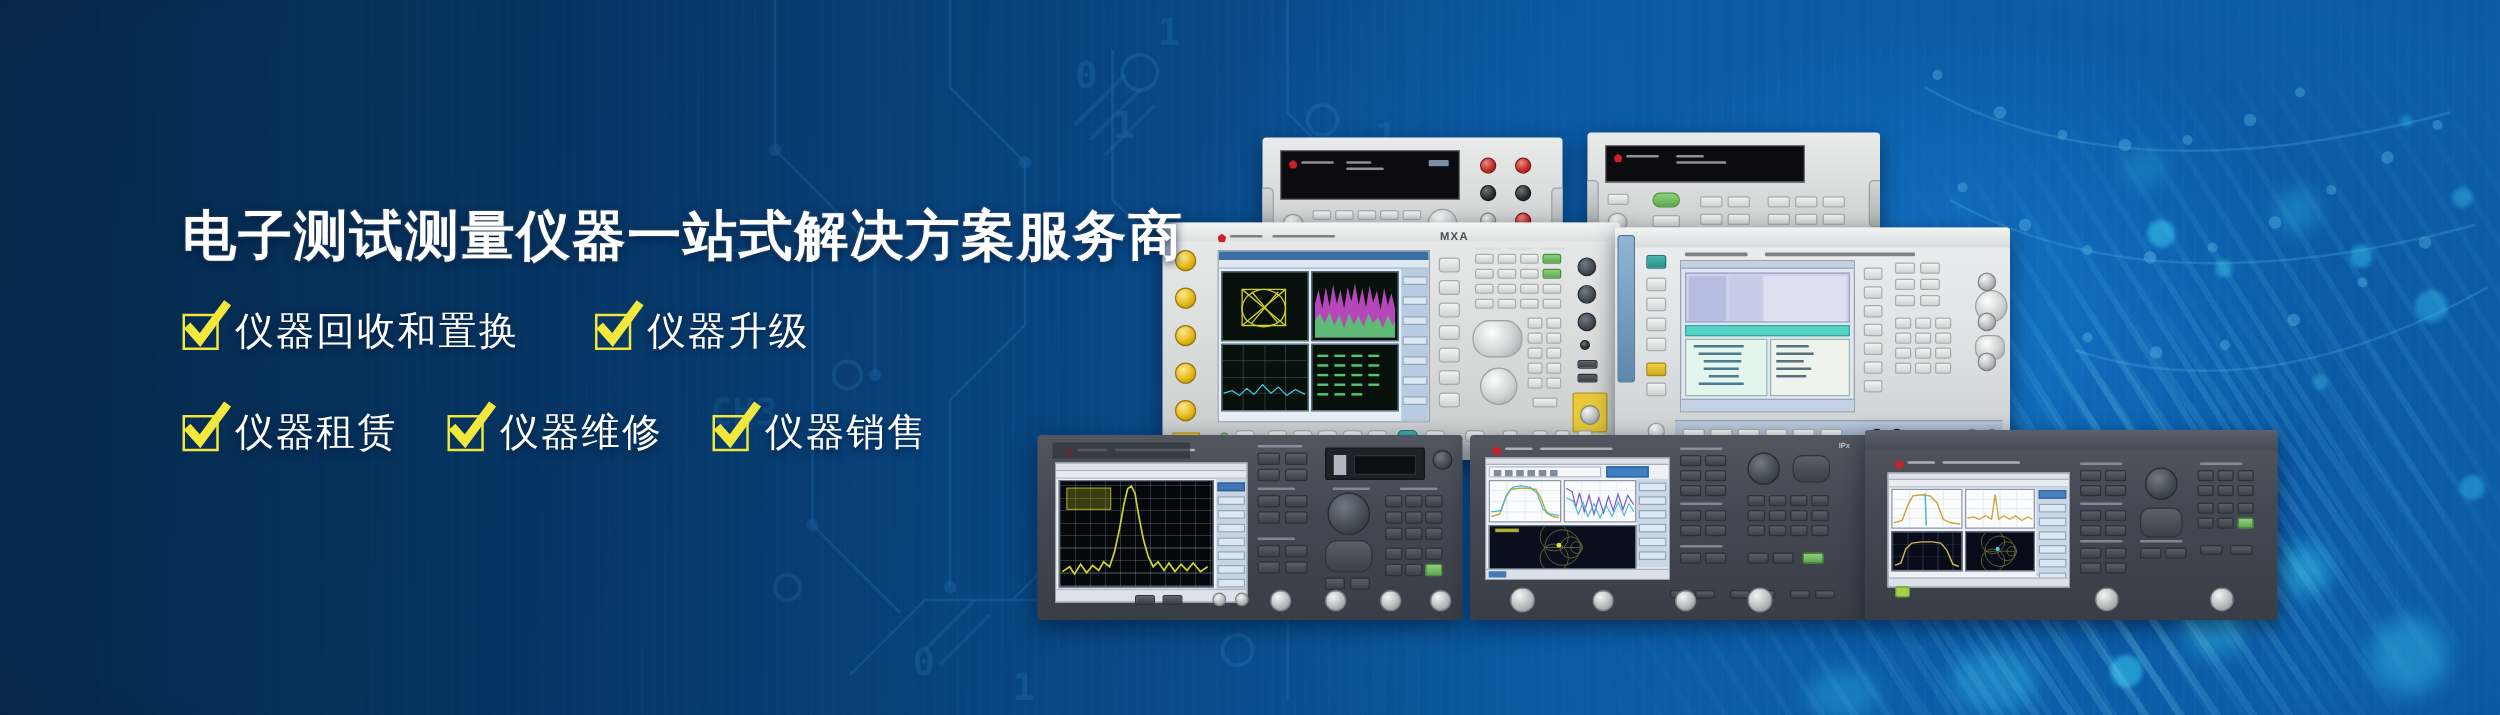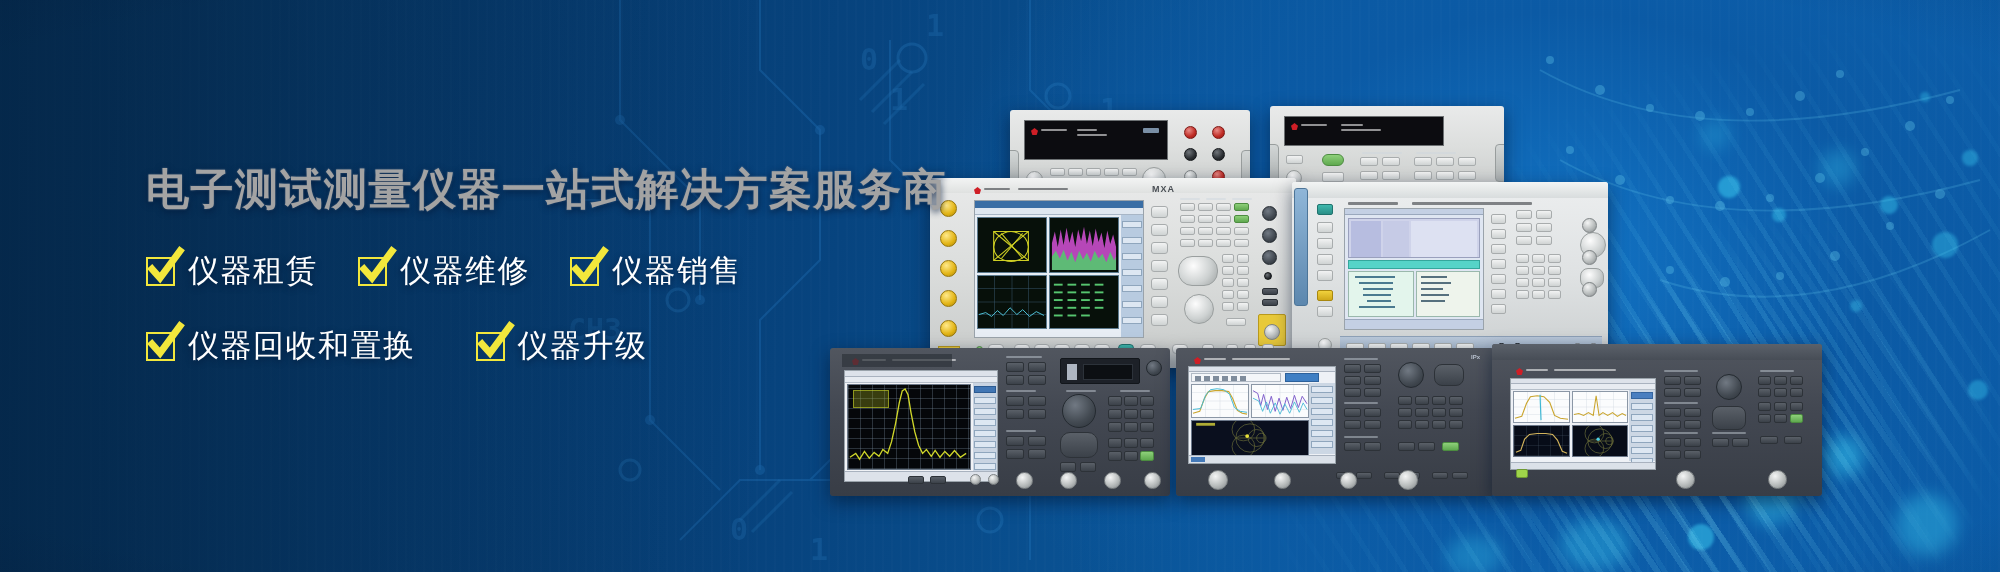--- a/index.html
+++ b/index.html
@@ -40,21 +40,21 @@
   .bg-circuit{position:absolute;left:560px;top:0;width:620px;height:572px;opacity:.45;}
   .bg-left-fade{position:absolute;left:0;top:0;width:760px;height:100%;
     background:linear-gradient(90deg,rgba(4,38,72,.80) 0%,rgba(5,44,82,.45) 45%,rgba(6,50,92,0) 100%);}
   .bg-vignette{position:absolute;inset:0;pointer-events:none;
     background:radial-gradient(ellipse 120% 110% at 50% 50%, rgba(0,0,0,0) 55%, rgba(0,16,36,.40) 100%);}
 
   
   .copy{position:absolute;left:146px;top:168px;width:760px;z-index:6;}
   .headline{
     font-family:"DejaVu Sans","Liberation Sans",sans-serif;
-    font-weight:700;font-size:43px;letter-spacing:1.5px;color:#a3a3a3;
+    font-weight:700;font-size:43px;letter-spacing:1.5px;color:#ffffff;
     line-height:1;white-space:nowrap;
     text-shadow:0 2px 7px rgba(0,24,56,.85), 0 0 2px rgba(255,255,255,.35);
   }
   .feat-row{display:flex;align-items:center;}
   .feat-row.r1{margin-top:39px;}
   .feat-row.r2{margin-top:33px;}
   .feat{display:flex;align-items:center;white-space:nowrap;}
   .feat.gap-a{margin-right:40px;}
   .feat.gap-b{margin-right:60px;}
   .chk{position:relative;width:29px;height:29px;flex:0 0 29px;
@@ -852,20 +852,39 @@
       <div style="position:absolute;left:160px;bottom:4px;right:20px;height:24px;">
         <div class="port" style="left:24px;top:2px;width:19px;height:19px;"></div>
         <div class="port" style="left:116px;top:2px;width:19px;height:19px;"></div>
       </div>
     </div>
   </div>
 
   <div class="copy">
     <div class="headline">电子测试测量仪器一站式解决方案服务商</div>
 
+    <div class="feat-row r2">
+      <div class="feat gap-b">
+        <span class="chk">
+          <svg viewBox="0 0 40 40">
+              <path d="M7 21 L15 30 L35 3" stroke="#f2e73c" stroke-width="7" fill="none" stroke-linecap="square" stroke-linejoin="miter"></path>
+            </svg>
+        </span>
+        <span class="feat-label">仪器回收和置换</span>
+      </div>
+      <div class="feat">
+        <span class="chk">
+          <svg viewBox="0 0 40 40">
+              <path d="M7 21 L15 30 L35 3" stroke="#f2e73c" stroke-width="7" fill="none" stroke-linecap="square" stroke-linejoin="miter"></path>
+            </svg>
+        </span>
+        <span class="feat-label">仪器升级</span>
+      </div>
+    </div>
+
     <div class="feat-row r1">
       <div class="feat gap-a">
         <span class="chk">
           <svg viewBox="0 0 40 40">
               <path d="M7 21 L15 30 L35 3" stroke="#f2e73c" stroke-width="7" fill="none" stroke-linecap="square" stroke-linejoin="miter"></path>
             </svg>
         </span>
         <span class="feat-label">仪器租赁</span>
       </div>
       <div class="feat gap-a">
@@ -878,35 +897,16 @@
       </div>
       <div class="feat">
         <span class="chk">
           <svg viewBox="0 0 40 40">
               <path d="M7 21 L15 30 L35 3" stroke="#f2e73c" stroke-width="7" fill="none" stroke-linecap="square" stroke-linejoin="miter"></path>
             </svg>
         </span>
         <span class="feat-label">仪器销售</span>
       </div>
     </div>
-
-    <div class="feat-row r2">
-      <div class="feat gap-b">
-        <span class="chk">
-          <svg viewBox="0 0 40 40">
-              <path d="M7 21 L15 30 L35 3" stroke="#f2e73c" stroke-width="7" fill="none" stroke-linecap="square" stroke-linejoin="miter"></path>
-            </svg>
-        </span>
-        <span class="feat-label">仪器回收和置换</span>
-      </div>
-      <div class="feat">
-        <span class="chk">
-          <svg viewBox="0 0 40 40">
-              <path d="M7 21 L15 30 L35 3" stroke="#f2e73c" stroke-width="7" fill="none" stroke-linecap="square" stroke-linejoin="miter"></path>
-            </svg>
-        </span>
-        <span class="feat-label">仪器升级</span>
-      </div>
-    </div>
   </div>
 
   <div class="bg-vignette"></div>
 </div>
 
 </body></html>

